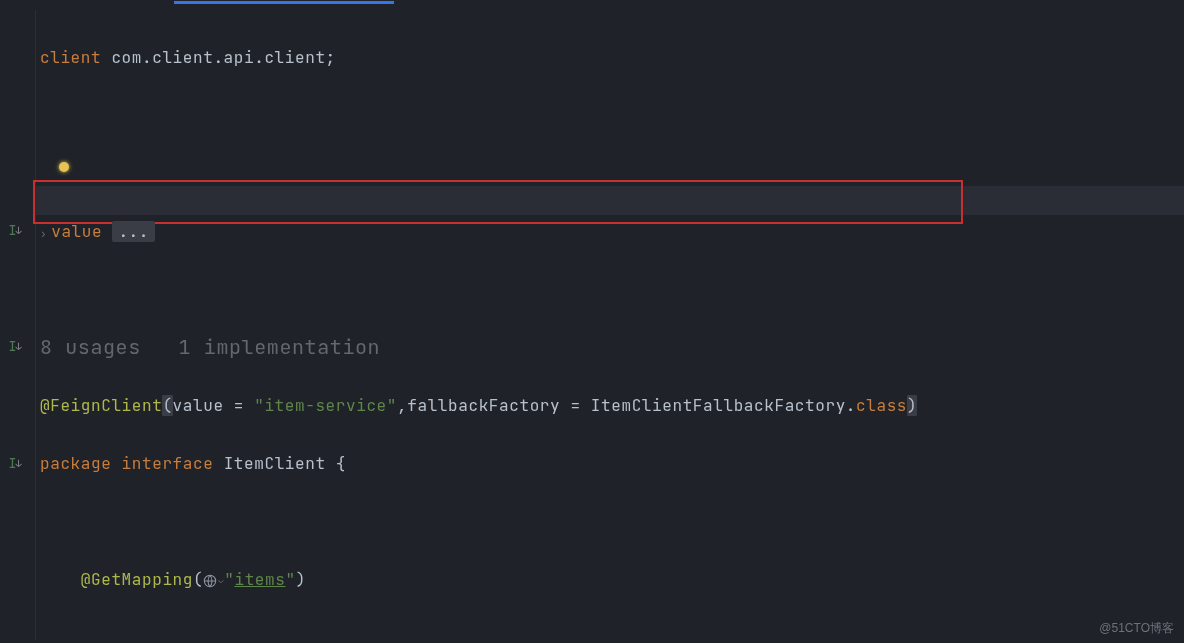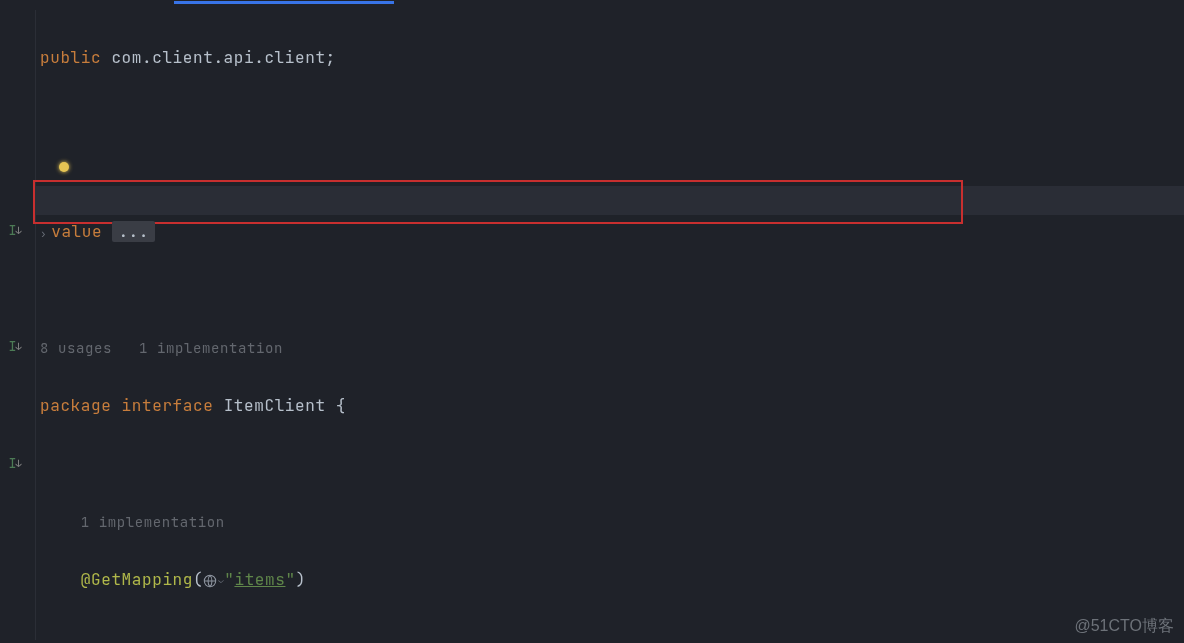--- a/index.html
+++ b/index.html
@@ -10,31 +10,31 @@
   .gutter-icon { position:absolute; left:6px; width:18px; height:18px; border-radius:50%; display:flex; align-items:center; justify-content:center; }
   .impl-icon { color:#4c7a55; font-size:14px; }
   .arrow-down { color:#888; font-size:10px; margin-left:-1px; }
   .divider { position:absolute; left:35px; top:10px; width:1px; height:630px; background:#2b2e36; }
   .code { position:absolute; left:40px; top:14px; white-space:pre; color:#b7c0cb; line-height:29px; letter-spacing:0.6px; }
   .kw { color:#c77d3c; }
   .pkg { color:#b7c0cb; }
   .at { color:#b0b84a; }
   .str { color:#5f864a; }
   .str-u { color:#5f864a; text-decoration:underline; }
-  .dim { color:#63676e; font-size:14px; }
+  .dim { color:#63676e; font-size:20px; }
   .fold-arrow { color:#6b707a; font-size:11px; margin-right:4px; }
   .fold-dots { background:#3a3d45; color:#b7c0cb; padding:0 6px; border-radius:2px; }
   .globe { display:inline-flex; align-items:center; vertical-align:middle; }
   .globe svg { width:14px; height:14px; }
   .globe-chev { color:#6b707a; font-size:9px; margin-left:1px; vertical-align:middle; }
   .bulb { position:absolute; width:10px; height:10px; border-radius:50%; background:#e5c454; box-shadow:0 0 4px #e5c454; }
   .highlight-box { position:absolute; border:2px solid #c82f2f; }
   .hl-line { position:absolute; height:29px; background:#2a2d36; }
   .paren-match { background:#3a3d46; border-radius:1px; }
-  .watermark { position:absolute; right:10px; bottom:6px; font-size:16px; color:#6d7279; font-family:sans-serif; }
+  .watermark { position:absolute; right:10px; bottom:6px; font-size:12px; color:#6d7279; font-family:sans-serif; }
   .row { display:block; height:29px; }
 </style>
 </head>
 <body>
 
 <div class="editor">
   <div class="tab-indicator"></div>
   <div class="divider"></div>
 
   <div class="gutter">
@@ -52,29 +52,29 @@
     </div>
   </div>
 
   <div class="bulb" style="left:59px; top:162px"></div>
 
   <div class="hl-line" style="left:36px; top:186px; width:1148px"></div>
 
   <div class="highlight-box" style="left:33px; top:180px; width:930px; height:44px"></div>
 
   <div class="code">
-<span class="row"><span class="kw">public</span> <span class="pkg">com.client.api.client</span>;</span>
+<span class="row"><span class="kw">client</span> <span class="pkg">com.client.api.client</span>;</span>
 <span class="row"></span>
 <span class="row"></span>
 <span class="row"><span class="fold-arrow">›</span><span class="kw">value</span> <span class="fold-dots">...</span></span>
 <span class="row"></span>
 <span class="row"><span class="dim">8 usages   1 implementation</span></span>
+<span class="row"><span class="at">@FeignClient</span><span class="paren-match">(</span><span>value = </span><span class="str">"item-service"</span><span>,fallbackFactory = ItemClientFallbackFactory.</span><span class="kw">class</span><span class="paren-match">)</span></span>
 <span class="row"><span class="kw">package</span> <span class="kw">interface</span> <span>ItemClient</span> <span>{</span></span>
 <span class="row"></span>
-<span class="row">    <span class="dim">1 implementation</span></span>
 <span class="row">    <span class="at">@GetMapping</span>(<span class="globe"><svg viewBox="0 0 16 16">
             <circle cx="8" cy="8" r="6.5" fill="none" stroke="#8e95a0" stroke-width="1.2"></circle>
             <path d="M1.5 8 H14.5 M8 1.5 C5 4 5 12 8 14.5 C11 12 11 4 8 1.5" fill="none" stroke="#8e95a0" stroke-width="1.2"></path>
           </svg><span class="globe-chev">⌄</span></span><span class="str">"</span><span class="str-u">items</span><span class="str">"</span>)</span>
 
 
 
 
 
 

